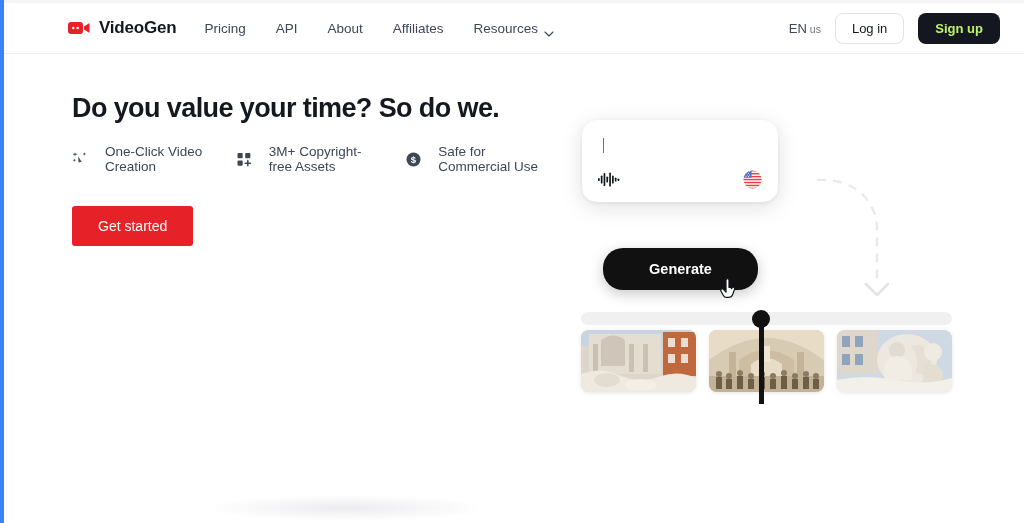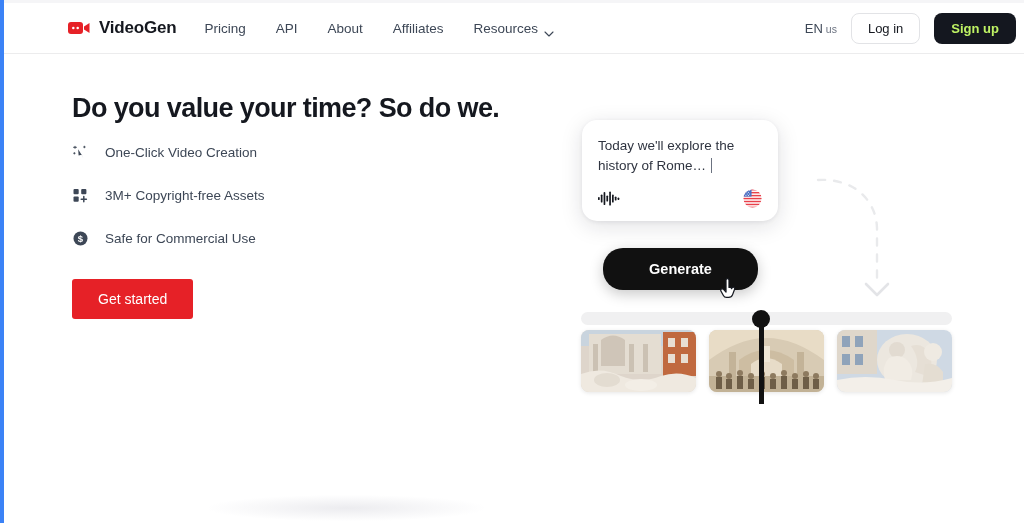--- a/index.html
+++ b/index.html
@@ -43,21 +43,21 @@
     display: flex; align-items: center; gap: 30px;
     margin-left: 28px;
   }
   .nav-link {
     font-size: 13.5px; color: #3d4756; cursor: pointer;
     white-space: nowrap;
   }
   .nav-link.with-caret { display: flex; align-items: center; gap: 6px; }
   .caret { width: 10px; height: 6px; display: block; }
   .nav-right {
-    margin-left: auto; margin-right: 8px;
+    margin-left: auto; margin-right: 24px;
     display: flex; align-items: center; gap: 14px;
   }
   .lang { font-size: 13px; color: #3d4756; cursor: pointer; display:flex; align-items: baseline; gap:3px;}
   .lang .sub { font-size: 10.5px; color: #6b7280; }
   .btn-login {
     font-size: 13px; color: #15181f;
     border: 1px solid #e2e3e6; background: #fff;
     border-radius: 8px; padding: 7px 16px; cursor: pointer;
     font-family: inherit;
   }
@@ -71,21 +71,21 @@
   
   .hero-left { position: absolute; left: 68px; top: 92px; width: 470px; }
   .headline {
     font-size: 27px; font-weight: bold; color: #15181f;
     letter-spacing: -0.6px; margin: 0 0 20px 0; line-height: 1.2;
   }
   .subhead {
     font-size: 13.5px; color: #6f7683; line-height: 1.58;
     margin: 0 0 28px 0; width: 418px;
   }
-  .features { display: flex; flex-direction: column; gap: 26px; }
+  .features { display: flex; flex-direction: row; gap: 26px; }
   .feature { display: flex; align-items: center; gap: 16px; }
   .feature-icon { width: 17px; height: 17px; flex: 0 0 17px; display:block; }
   .feature-label { font-size: 13.5px; color: #3d4756; }
   .btn-getstarted {
     margin-top: 32px;
     background: #e62127; color: #ffffff;
     font-size: 14px; font-weight: normal;
     border: none; border-radius: 3px;
     padding: 12px 26px; cursor: pointer;
     font-family: inherit;
@@ -265,21 +265,21 @@
 
     <span class="dashed-arrow">
       <svg viewBox="0 0 110 145" xmlns="http://www.w3.org/2000/svg">
         <path d="M4 18 C 40 16, 62 38, 63 66 L 63 118" fill="none" stroke="#e9eaec" stroke-width="2.4" stroke-linecap="round" stroke-dasharray="7 9"></path>
         <path d="M52 122 L63 133 L74 122" fill="none" stroke="#e3e4e7" stroke-width="2.6" stroke-linecap="round" stroke-linejoin="round"></path>
       </svg>
     </span>
 
     <div class="prompt-card">
       <div class="prompt-text">
-        <span>Today we'll explore the history of Rome…</span><span class="caret-bar"></span>
+        <span class="caret-bar"></span>
       </div>
       <div class="prompt-row">
         <span class="wave-icon">
           <svg viewBox="0 0 22 15" xmlns="http://www.w3.org/2000/svg">
             <g fill="#15181f">
               <rect x="0" y="6" width="1.7" height="3" rx="0.85"></rect>
               <rect x="2.8" y="3.5" width="1.7" height="8" rx="0.85"></rect>
               <rect x="5.6" y="1" width="1.7" height="13" rx="0.85"></rect>
               <rect x="8.4" y="4.5" width="1.7" height="6" rx="0.85"></rect>
               <rect x="11.2" y="0.5" width="1.7" height="14" rx="0.85"></rect>

